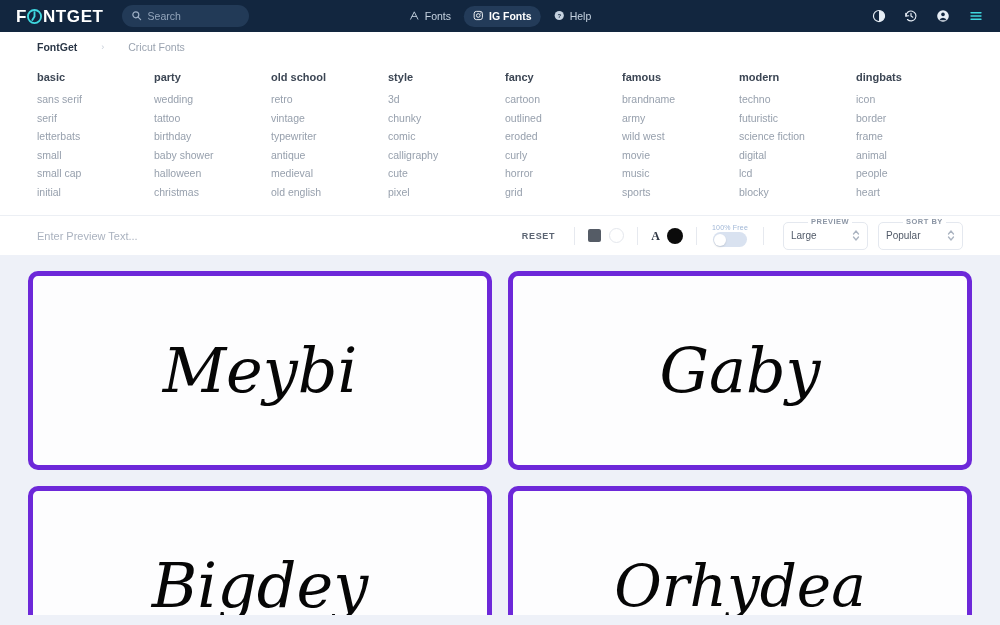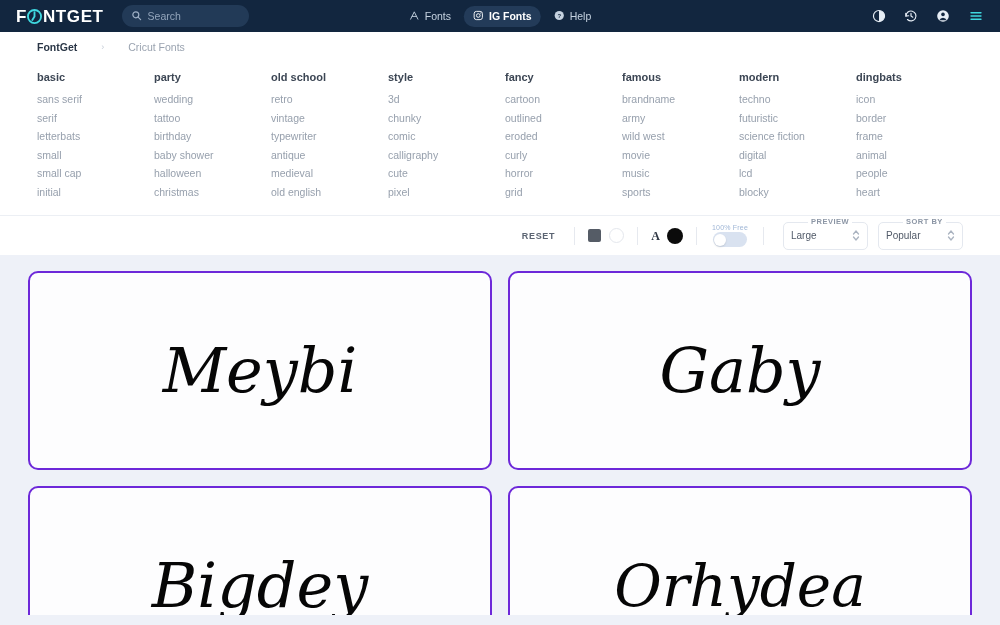--- a/index.html
+++ b/index.html
@@ -271,21 +271,21 @@
     height: 360px;
     overflow: hidden;
   }
   .grid {
     display: grid;
     grid-template-columns: 1fr 1fr;
     gap: 16px;
   }
   .font-card {
     background: #fdfdfe;
-    border: 2px solid #6d28d9;
+    border: 5px solid #6d28d9;
     border-radius: 10px;
     height: 199px;
     display: flex;
     align-items: center;
     justify-content: center;
     overflow: hidden;
     cursor: pointer;
   }
   .font-sample {
     font-family: "DejaVu Serif", serif;
@@ -470,20 +470,21 @@
     <div class="cat-item">border</div>
     <div class="cat-item">frame</div>
     <div class="cat-item">animal</div>
     <div class="cat-item">people</div>
     <div class="cat-item">heart</div>
   </div>
 </div>
 
 <div class="toolbar">
 
+  <input class="preview-input" type="text" placeholder="Enter Preview Text..." style="">
 
   <div class="tb-right">
 
     <span class="reset-btn">RESET</span>
 
     <span class="divider"></span>
 
     <span class="swatch-group">
       <span class="sw-square"></span>
       <span class="sw-circle-empty"></span>

